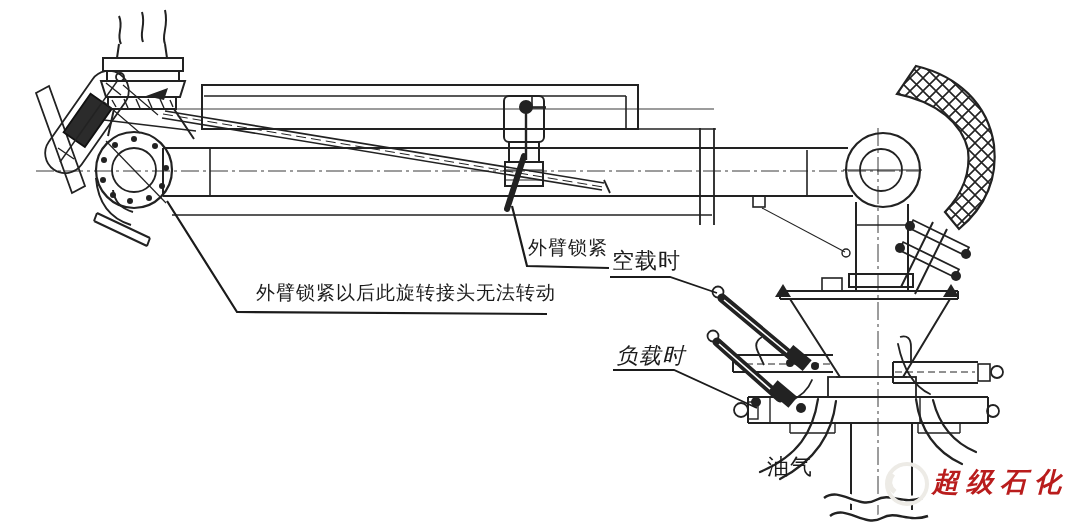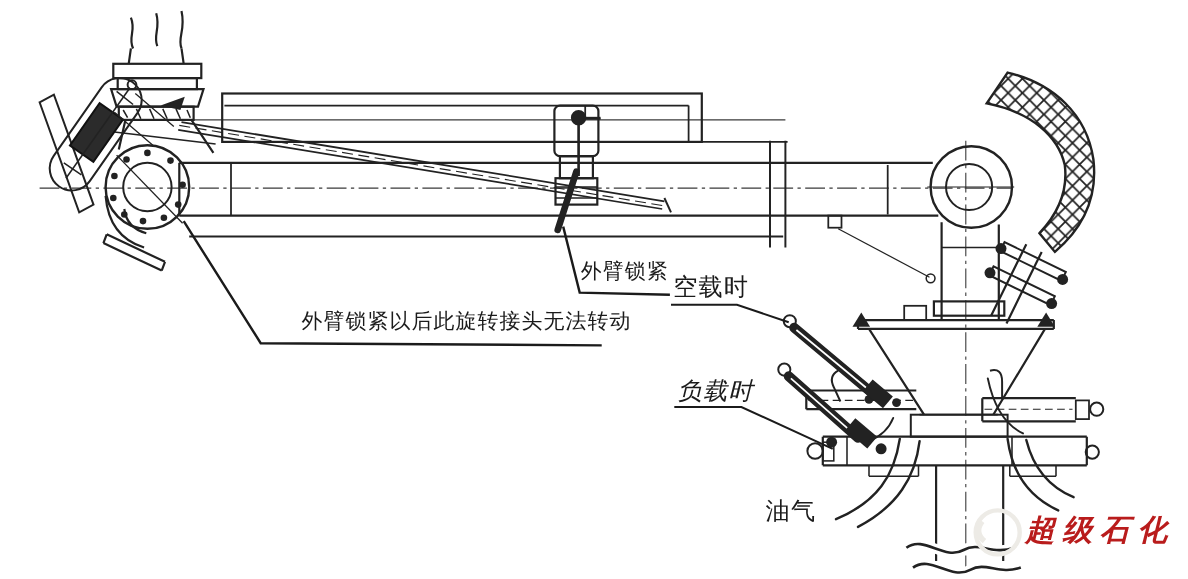--- a/index.html
+++ b/index.html
@@ -217,24 +217,24 @@
       <path d="M610,277 L670,277 L717,293" stroke-width="1.8"></path>
       <path d="M613,370 L674,370 L757,408" stroke-width="1.8"></path>
     </g>
 
     <g stroke="#edebe6" fill="none">
       <circle cx="907" cy="484" r="20" stroke-width="4"></circle>
       <path d="M893,474 q-8,10 2,18" stroke-width="5"></path>
     </g>
   </svg>
 
-  <span class="lbl" style="left:256px;top:283px;margin-left:18px;">外臂锁紧以后此旋转接头无法转动</span>
+  <span class="lbl" style="left:256px;top:283px;">外臂锁紧以后此旋转接头无法转动</span>
 
   <span class="lbl" style="left:528px;top:238px;">外臂锁紧</span>
 
   <span class="lbl lbl-small" style="left:612px;top:249px;">空载时</span>
 
   <span class="lbl lbl-small" style="left:616px;top:344px;font-style:italic;">负载时</span>
 
-  <span class="lbl lbl-small" style="left:696px;top:455px;font-family:Liberation Mono, monospace;">油气</span>
+  <span class="lbl lbl-small" style="left:767px;top:455px;">油气</span>
 
   <span class="watermark">超级石化</span>
 </div>
 
 </body></html>

